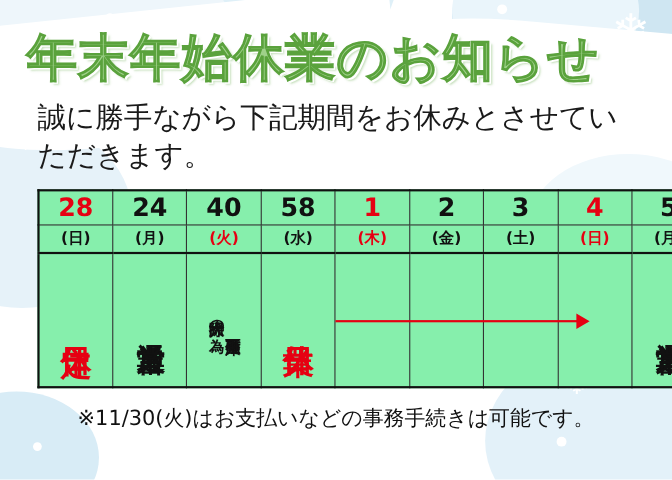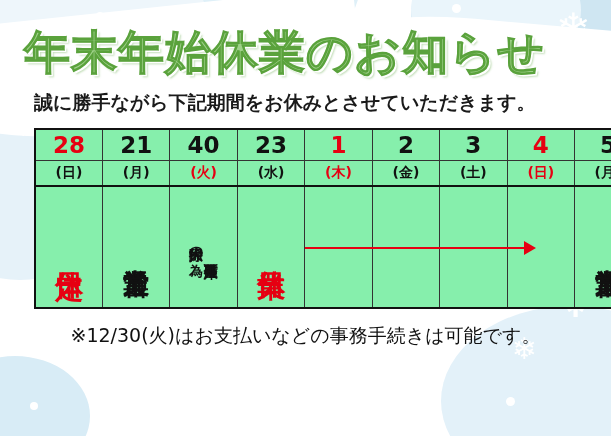--- a/index.html
+++ b/index.html
@@ -133,25 +133,24 @@
     -webkit-text-stroke: 1px #5aa23c;
     text-shadow:
       2px 2px 0 #ffffff,
       3px 3px 2px rgba(90,162,60,0.35);
     font-family: "DejaVu Sans", "Liberation Sans", sans-serif;
     white-space: nowrap;
   }
   .lead {
     margin: 6px 0 0 0;
     padding: 0 31px 0 34px;
-    font-size: 19px;
+    font-size: 26px;
     line-height: 1.35;
     color: #1a1a1a;
     font-family: "DejaVu Sans", "Liberation Sans", sans-serif;
-    font-weight: bold;
   }
   .lead p { margin: 2px 0; }
 
   
   .table-wrap {
     margin: 12px auto 0 auto;
     width: 543px;
   }
   table.cal {
     border-collapse: collapse;
@@ -261,23 +260,23 @@
 
     <div class="lead">
       <p>誠に勝手ながら下記期間をお休みとさせていただきます。</p>
     </div>
 
     <div class="table-wrap">
       <table class="cal">
         <tbody>
             <tr class="row-day">
           <td><span class="daynum red">28</span></td>
-          <td><span class="daynum">21</span></td>
+          <td><span class="daynum">24</span></td>
           <td><span class="daynum">40</span></td>
-          <td><span class="daynum">23</span></td>
+          <td><span class="daynum">58</span></td>
           <td><span class="daynum red">1</span></td>
           <td><span class="daynum">2</span></td>
           <td><span class="daynum">3</span></td>
           <td><span class="daynum red">4</span></td>
           <td><span class="daynum">5</span></td>
         </tr>
         <tr class="row-wd">
           <td><span class="wd">(日)</span></td>
           <td><span class="wd">(月)</span></td>
           <td><span class="wd red">(火)</span></td>
@@ -308,16 +307,16 @@
           <td class="thick-top"></td>
           <td class="thick-top"></td>
           <td class="thick-top">
             <span class="bodytext t-big">通常営業</span>
           </td>
         </tr>
       </tbody>
         </table>
     </div>
 
-    <div class="note">※12/30(火)はお支払いなどの事務手続きは可能です。</div>
+    <div class="note">※11/30(火)はお支払いなどの事務手続きは可能です。</div>
 
   </div>
 </div>
 
 </body></html>

